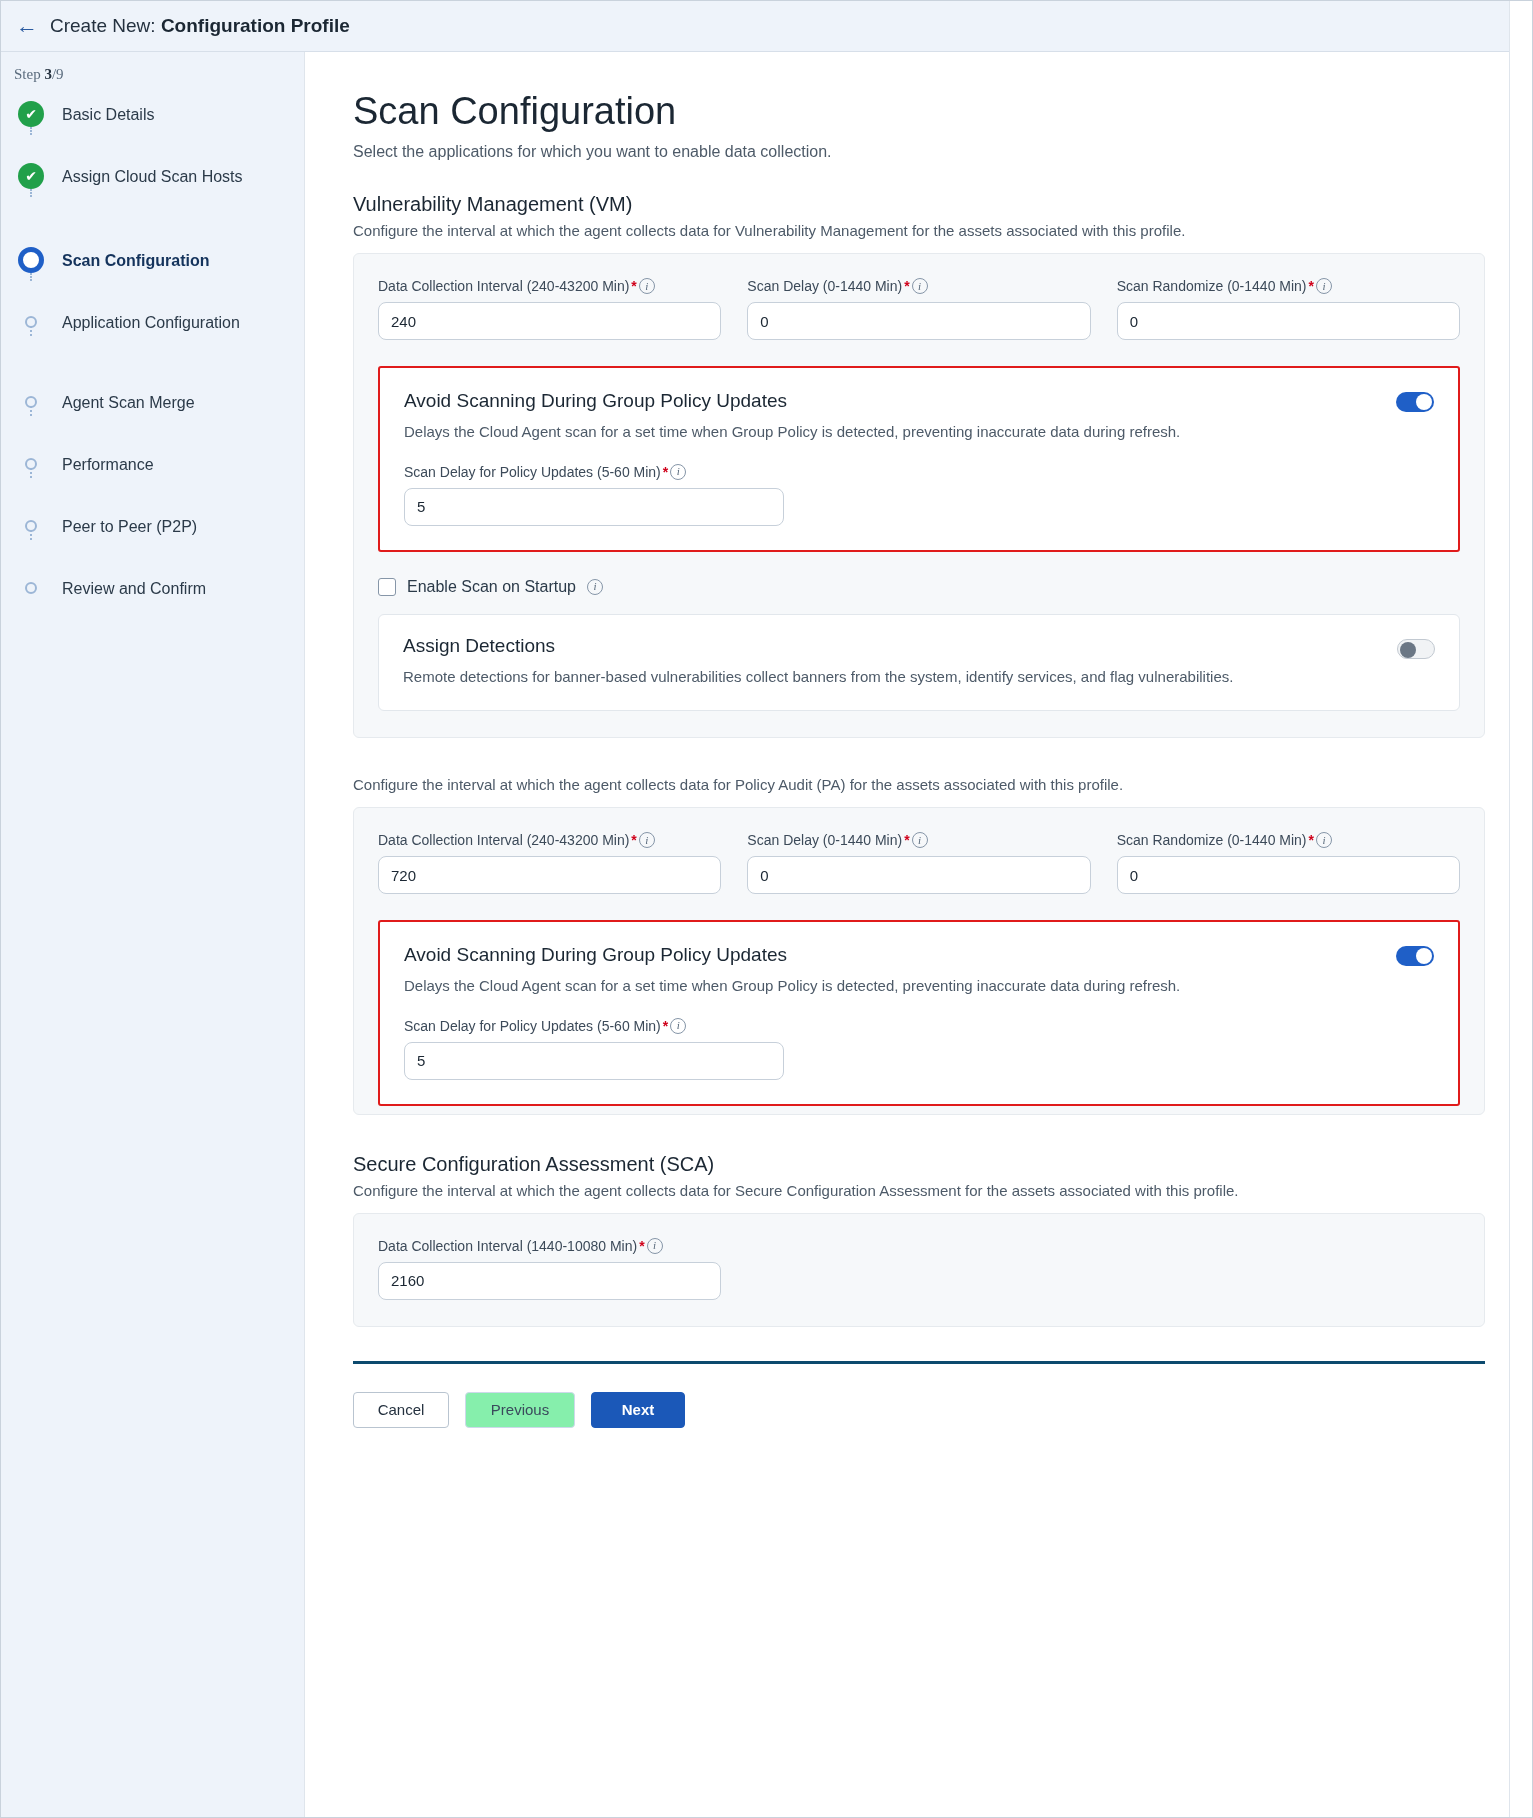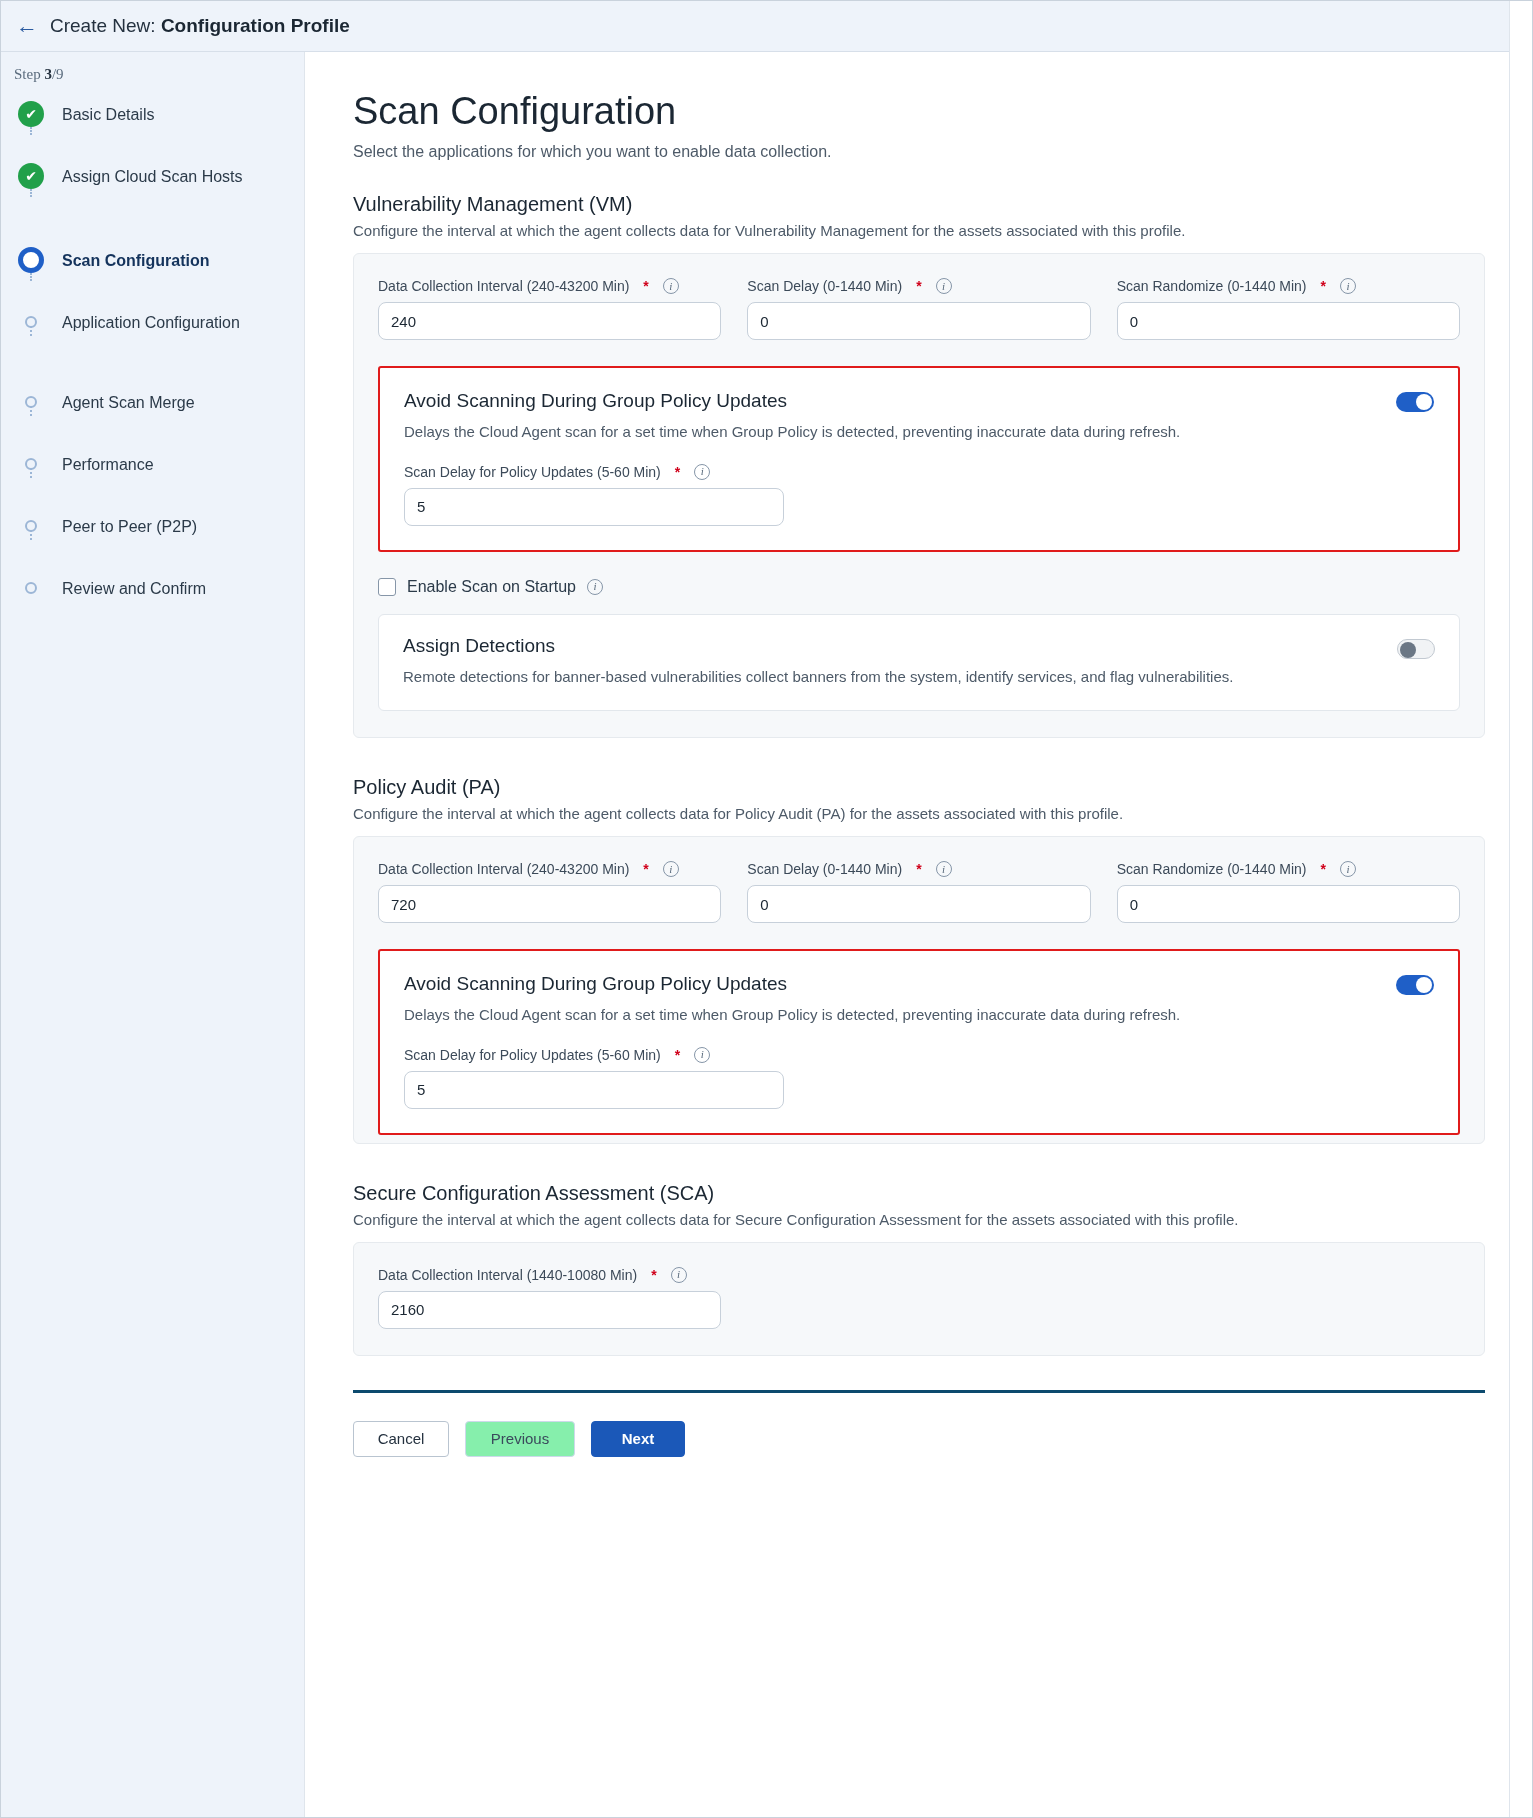--- a/index.html
+++ b/index.html
@@ -166,21 +166,21 @@
   }
   .field {
     flex: 1;
   }
   .field-label {
     font-size: 14px;
     color: #3c4a59;
     margin-bottom: 8px;
     display: flex;
     align-items: flex-start;
-    gap: 14px;
+    gap: 2px;
   }
   .req { color: #d0021b; font-weight: bold; }
   .info-icon {
     display: inline-flex;
     align-items: center;
     justify-content: center;
     width: 16px; height: 16px;
     border: 1px solid #8696a8;
     border-radius: 50%;
     color: #57687a;
@@ -469,21 +469,20 @@
 
         <div class="card">
           <div class="card-title">Assign Detections</div>
           <div class="card-desc">Remote detections for banner-based vulnerabilities collect banners from the system, identify services, and flag vulnerabilities.</div>
           <div class="toggle off">
             <div class="knob"></div>
           </div>
         </div>
       </div>
 
-      <div class="section-title">Policy Audit (PA)</div>
       <div class="section-desc">Configure the interval at which the agent collects data for Policy Audit (PA) for the assets associated with this profile.</div>
 
       <div class="panel" style="padding-bottom:8px">
         <div class="field-row">
           <div class="field">
             <div class="field-label">
               <span>Data Collection Interval (240-43200 Min)</span>
               <span class="req">*</span>
               <span class="info-icon">i</span>
             </div>

